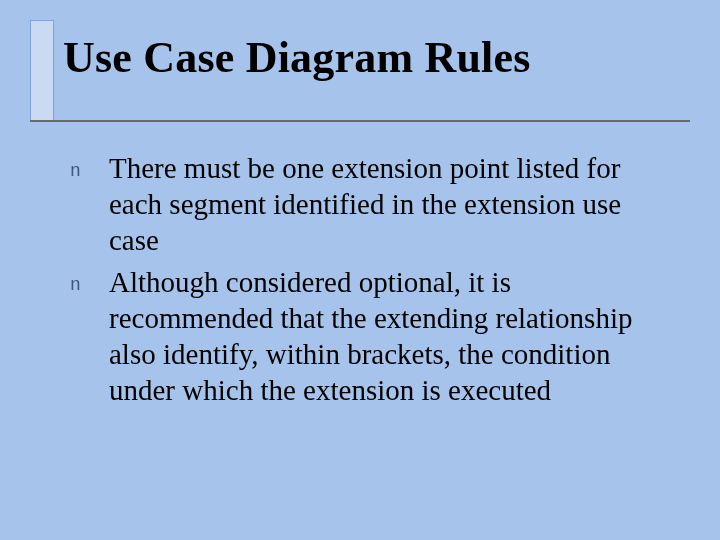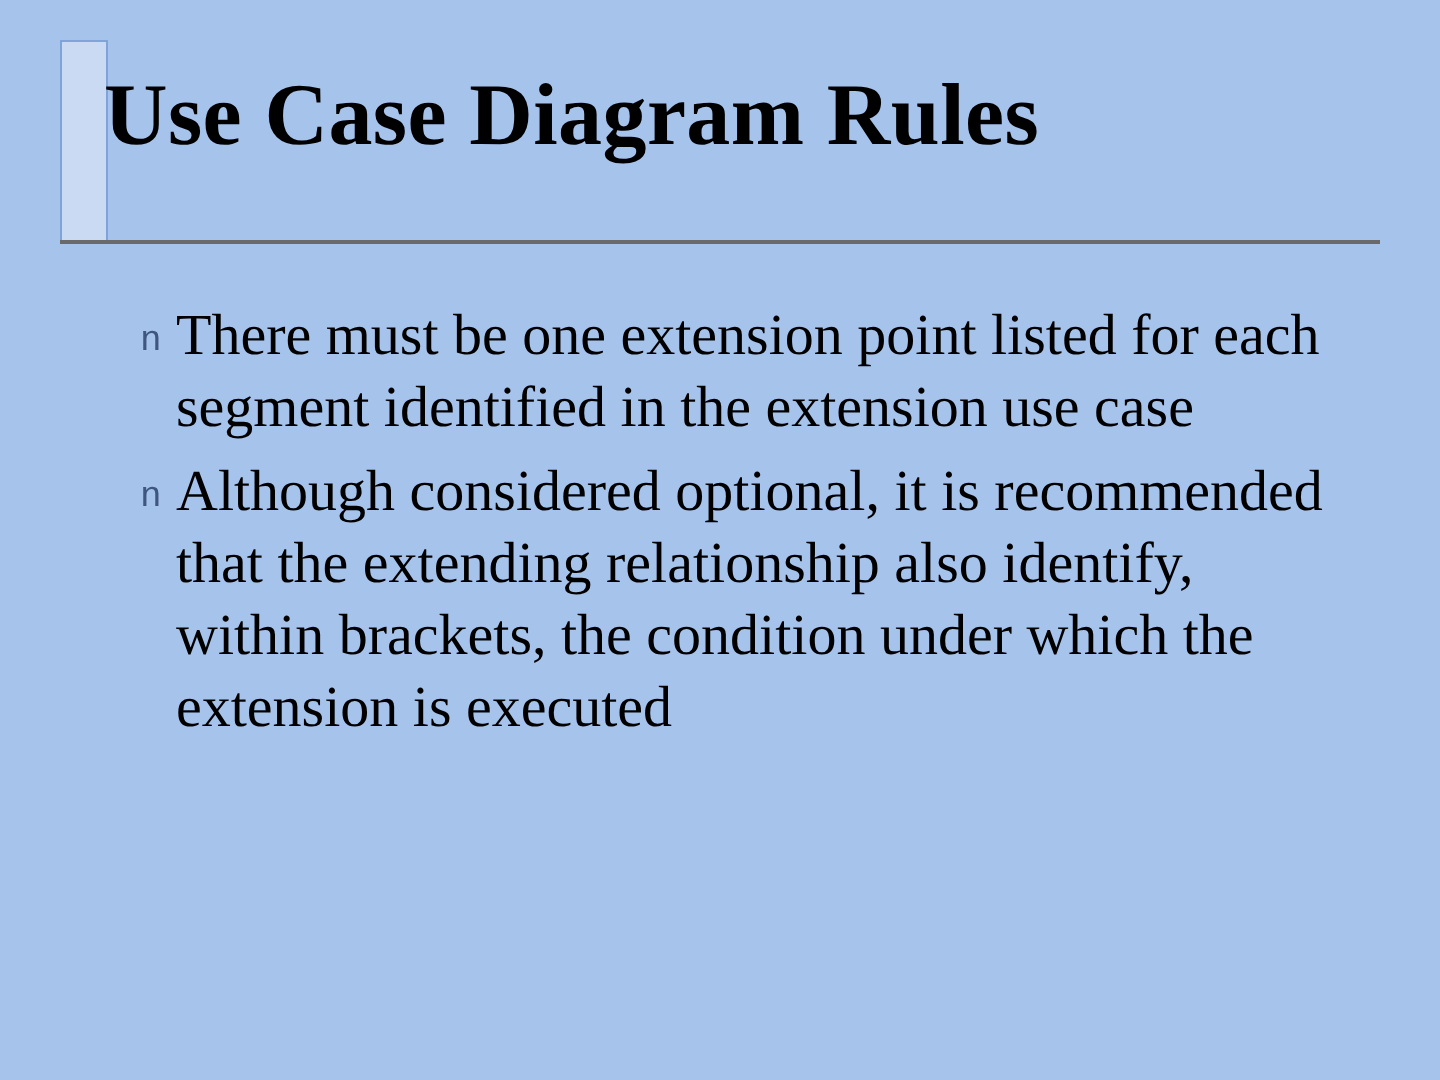--- a/index.html
+++ b/index.html
@@ -23,21 +23,21 @@
     position: absolute;
     left: 30px;
     top: 20px;
     width: 22px;
     height: 100px;
     background: #c9daf2;
     border: 1px solid #80a3da;
   }
   .title {
     position: absolute;
-    left: 52px;
+    left: 63px;
     top: 32px;
     font-size: 44px;
     font-weight: bold;
     letter-spacing: 0.2px;
   }
   .title-underline {
     position: absolute;
     left: 30px;
     top: 120px;
     width: 660px;
@@ -60,20 +60,21 @@
     font-family: "Courier New", monospace;
     font-size: 18px;
     color: #3e5680;
     line-height: 36px;
     padding-top: 3px;
   }
   .text {
     flex: 1;
     font-size: 29px;
     line-height: 36px;
+    margin-left: 21px;
   }
 </style>
 </head>
 <body>
 
 <div class="slide">
   <div class="accent-bar"></div>
   <div class="title">Use Case Diagram Rules</div>
   <div class="title-underline"></div>
 

